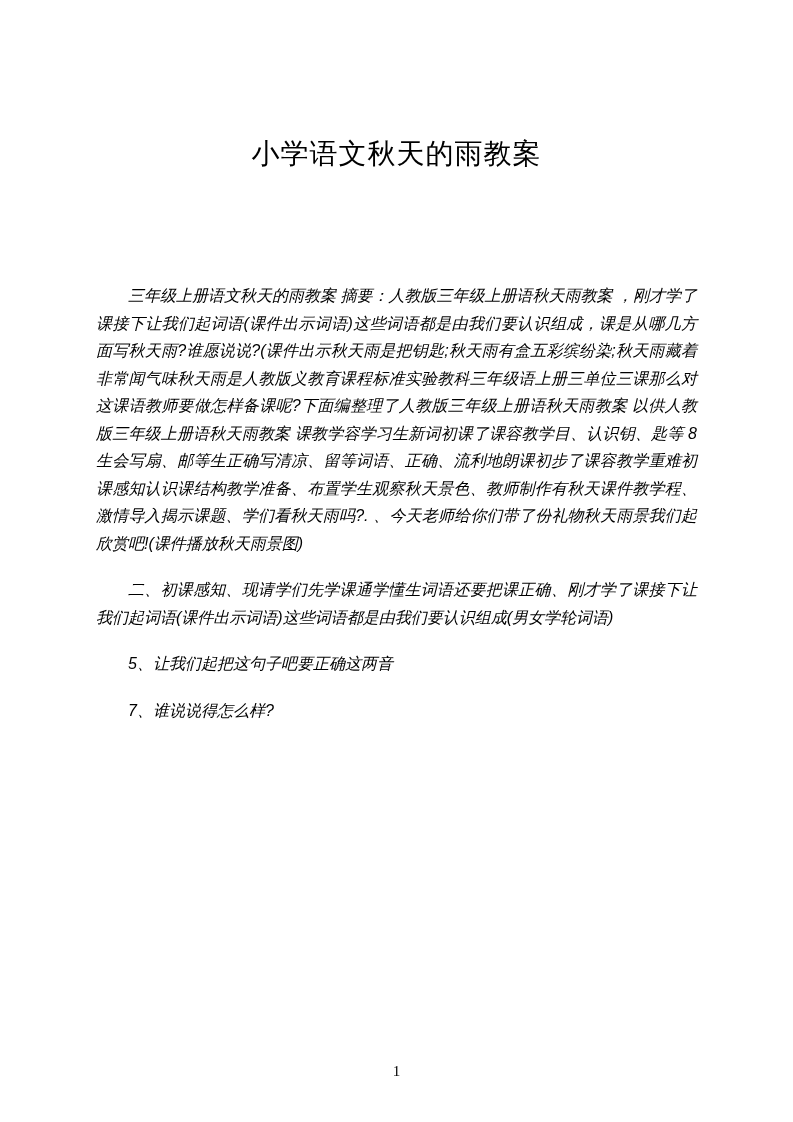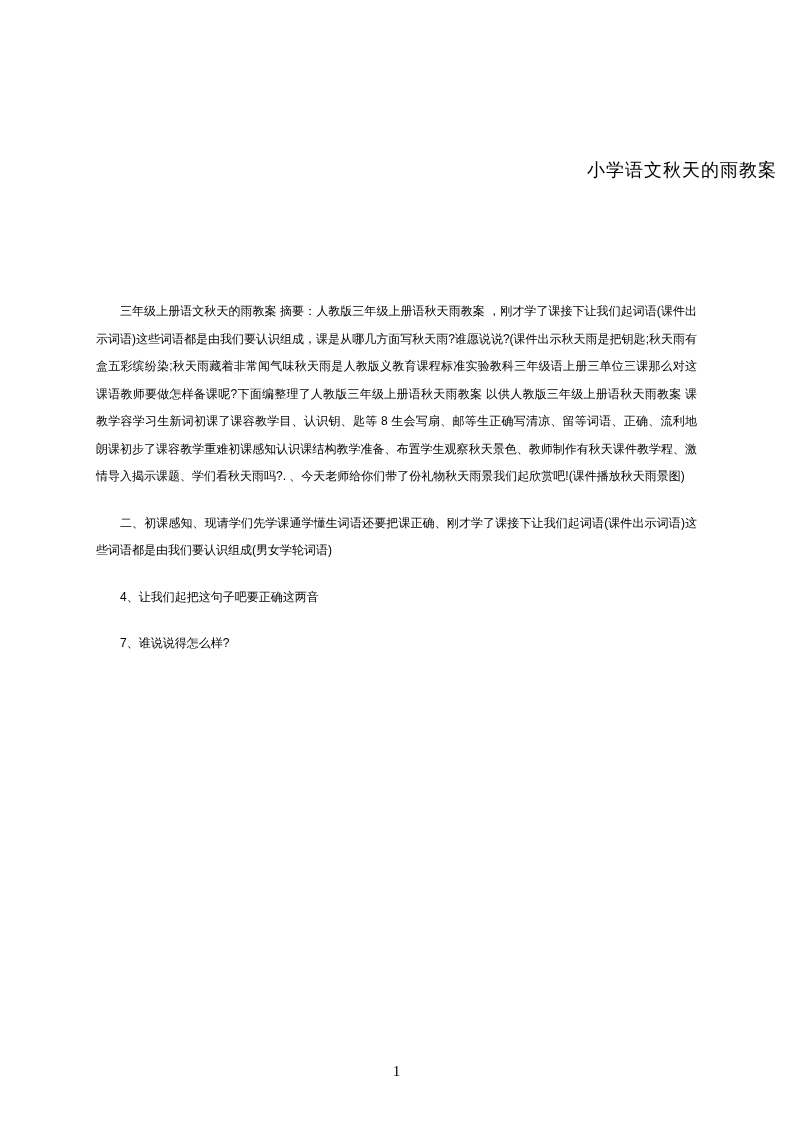--- a/index.html
+++ b/index.html
@@ -11,38 +11,39 @@
     position: relative;
     width: 793px;
     height: 1122px;
     background: #ffffff;
     color: #000000;
     font-family: "Liberation Sans", sans-serif;
     overflow: hidden;
     box-sizing: border-box;
   }
   .doc-title {
-    margin: 16px;
+    margin: 0;
     padding-top: 138px;
-    text-align: right;
-    font-size: 18px;
+    text-align: center;
+    font-size: 28px;
     font-weight: 500;
     line-height: 32px;
     letter-spacing: 1px;
   }
   .doc-body {
     margin: 112px 96px 0 96px;
   }
   .doc-body p {
     margin: 0 0 19px 0;
-    font-size: 12px;
+    font-size: 16px;
     line-height: 27.5px;
     text-align: justify;
     text-indent: 2em;
     word-break: break-all;
+    font-style: italic;
   }
   .page-footer {
     position: absolute;
     left: 0;
     right: 0;
     bottom: 42px;
     text-align: center;
     font-family: "Liberation Serif", serif;
     font-size: 15px;
     color: #000000;
@@ -51,19 +52,19 @@
 </head>
 <body>
 
 <div class="page">
 
   <h1 class="doc-title">小学语文秋天的雨教案</h1>
 
   <div class="doc-body">
     <p>三年级上册语文秋天的雨教案 摘要：人教版三年级上册语秋天雨教案 ，刚才学了课接下让我们起词语(课件出示词语)这些词语都是由我们要认识组成，课是从哪几方面写秋天雨?谁愿说说?(课件出示秋天雨是把钥匙;秋天雨有盒五彩缤纷染;秋天雨藏着非常闻气味秋天雨是人教版义教育课程标准实验教科三年级语上册三单位三课那么对这课语教师要做怎样备课呢?下面编整理了人教版三年级上册语秋天雨教案 以供人教版三年级上册语秋天雨教案 课教学容学习生新词初课了课容教学目、认识钥、匙等 8 生会写扇、邮等生正确写清凉、留等词语、正确、流利地朗课初步了课容教学重难初课感知认识课结构教学准备、布置学生观察秋天景色、教师制作有秋天课件教学程、激情导入揭示课题、学们看秋天雨吗?. 、今天老师给你们带了份礼物秋天雨景我们起欣赏吧!(课件播放秋天雨景图)</p>
     <p>二、初课感知、现请学们先学课通学懂生词语还要把课正确、刚才学了课接下让我们起词语(课件出示词语)这些词语都是由我们要认识组成(男女学轮词语)</p>
-    <p>4、让我们起把这句子吧要正确这两音</p>
+    <p>5、让我们起把这句子吧要正确这两音</p>
     <p>7、谁说说得怎么样?</p>
   </div>
 
   <div class="page-footer">1</div>
 
 </div>
 
 </body></html>

